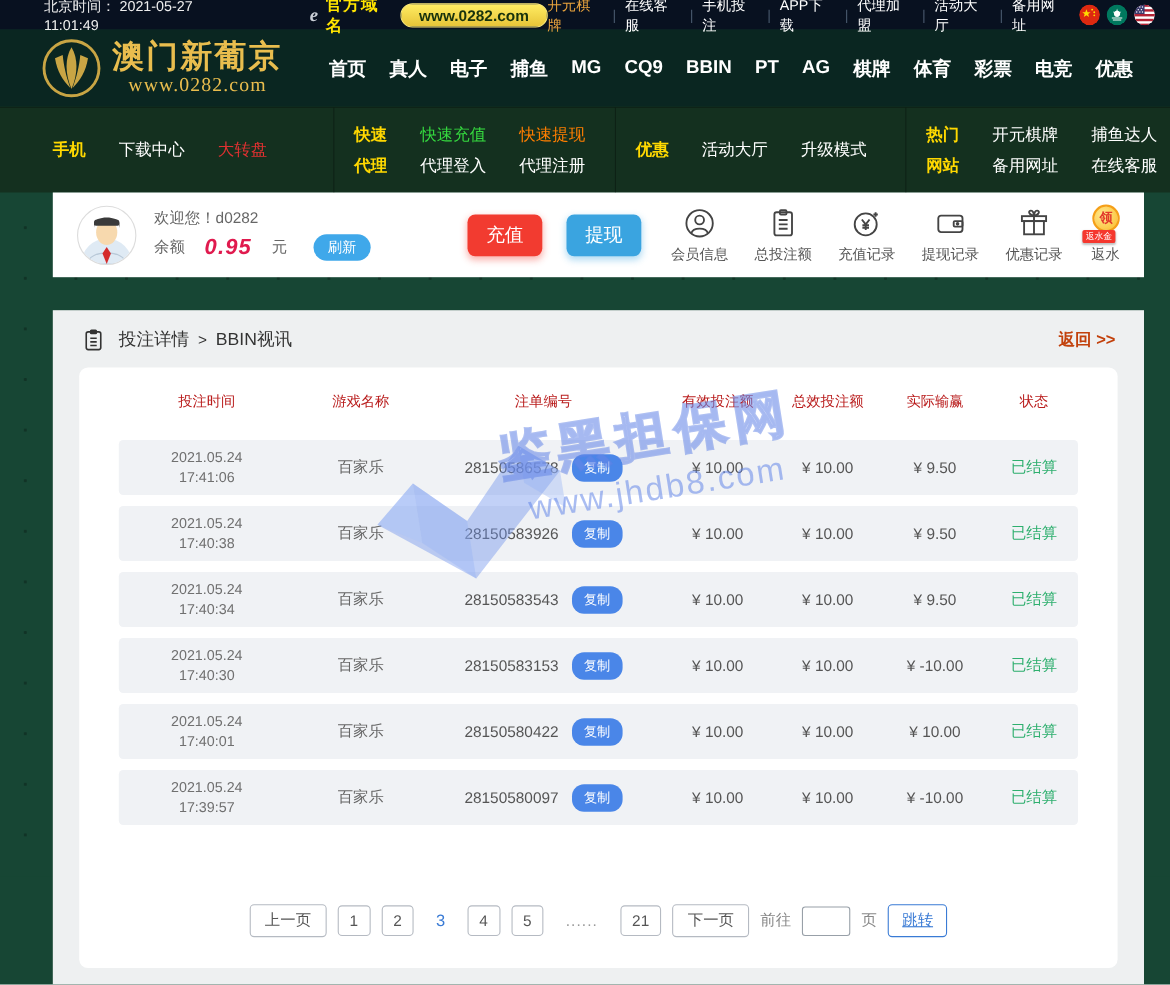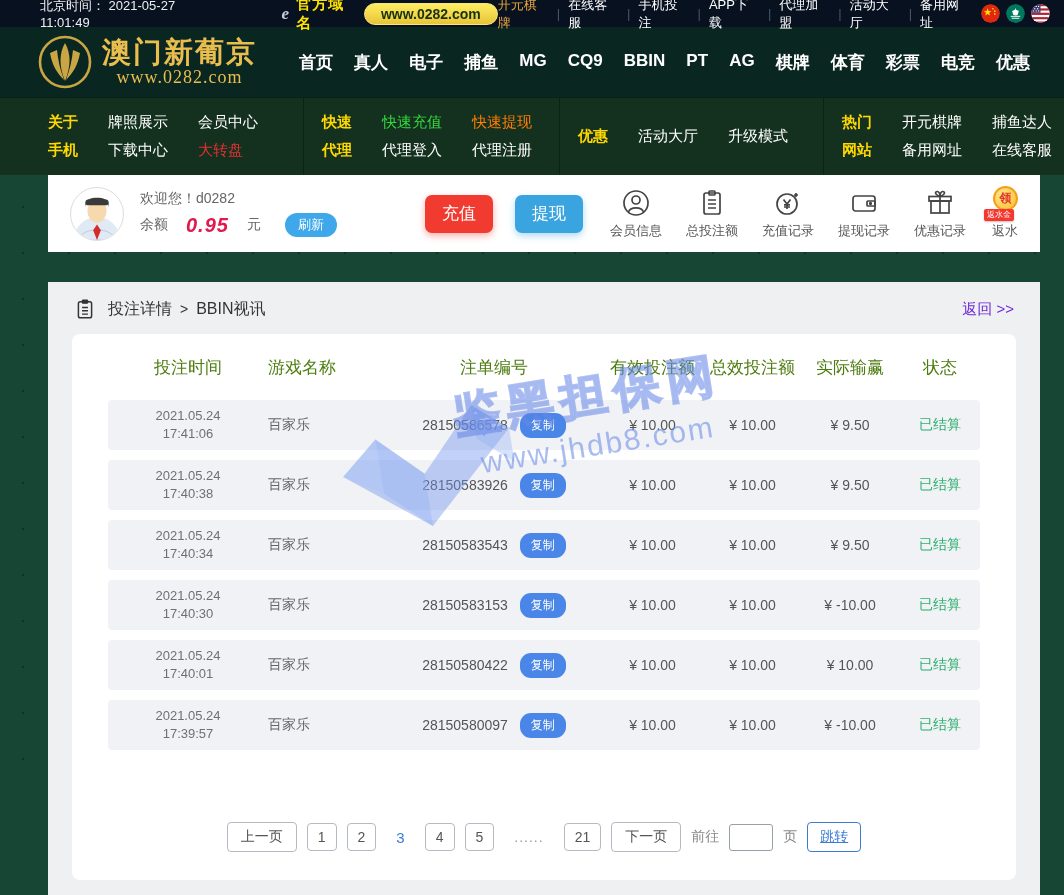--- a/index.html
+++ b/index.html
@@ -71,29 +71,29 @@
 
   .green-gap { height:30px; }
 
   .content { background:#eef0f1; height:613px; position:relative; }
 
   .crumbrow { display:flex; align-items:center; padding:16px 26px 8px 26px; }
   .crumb-icon svg { width:22px; height:22px; display:block; }
   .crumb-title { margin-left:12px; font-size:16px; color:#333; }
   .crumb-sep { margin:0 8px; font-size:14px; color:#333; }
   .crumb-sub { font-size:16px; color:#333; }
-  .back-link { margin-left:auto; color:#6d28d9; font-size:15px; }
+  .back-link { margin-left:auto; color:#c2410c; font-size:15px;font-weight:bold; }
 
   .card { background:#fff; border-radius:8px; margin:6px 24px 0 24px; height:546px; padding:22px 36px 22px 36px; display:flex; flex-direction:column; position:relative; }
 
-  .thead { display:flex; align-items:flex-start; height:44px; color:#4d7c0f; font-size:17px; }
+  .thead { display:flex; align-items:flex-start; height:44px; color:#b91c1c; font-size:13px; }
   .tbody { display:flex; flex-direction:column; gap:10px; }
   .trow { background:#f0f2f5; border-radius:4px; height:50px; display:flex; align-items:center; color:#666; font-size:14px; }
   .c-time   { flex:0 0 160px; text-align:center; }
-  .c-game   { flex:0 0 120px; text-align:left; }
+  .c-game   { flex:0 0 120px; text-align:center; }
   .c-order  { flex:1 1 auto; display:flex; align-items:center; justify-content:center; gap:12px; text-align:center; }
   .c-valid  { flex:0 0 105px; text-align:center; }
   .c-total  { flex:0 0 95px;  text-align:center; }
   .c-win    { flex:0 0 100px; text-align:center; }
   .c-status { flex:0 0 80px;  text-align:center; }
   .th.c-order { display:block; }
   .t-date { font-size:13px; color:#707070; line-height:1.4; }
   .order-no { color:#555; font-size:14px; }
   .copy { background:#4a86e8; color:#fff; border:none; border-radius:11px; font-size:12px; padding:4px 11px; }
   .amt { color:#555; }
@@ -212,25 +212,20 @@
         <a class="nav-item">体育</a>
         <a class="nav-item">彩票</a>
         <a class="nav-item">电竞</a>
         <a class="nav-item">优惠</a>
       </div>
   </div>
 
   <div class="subnav">
       <div class="sn-cell">
         <div class="sn-row">
-          <span class="sn-label">关于</span>
-          <a class="sn-link">牌照展示</a>
-          <a class="sn-link">会员中心</a>
-        </div>
-        <div class="sn-row">
           <span class="sn-label">手机</span>
           <a class="sn-link">下载中心</a>
           <a class="sn-link c-red">大转盘</a>
         </div>
       </div>
       <div class="sn-cell">
         <div class="sn-row">
           <span class="sn-label">快速</span>
           <a class="sn-link c-green">快速充值</a>
           <a class="sn-link c-orange">快速提现</a>

